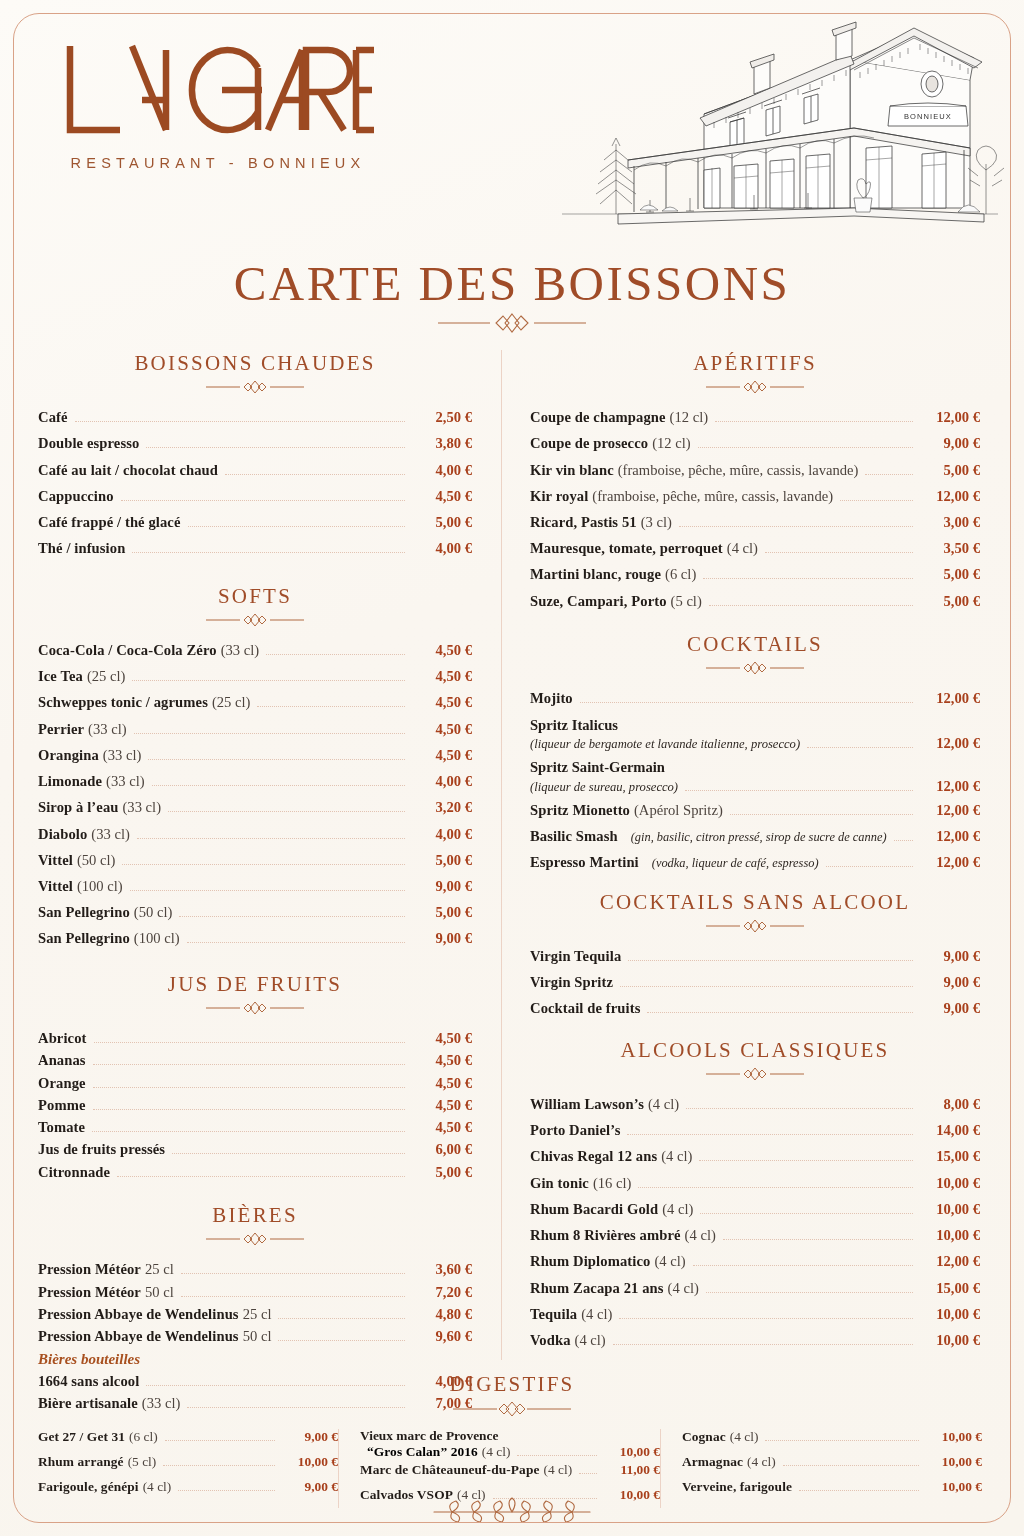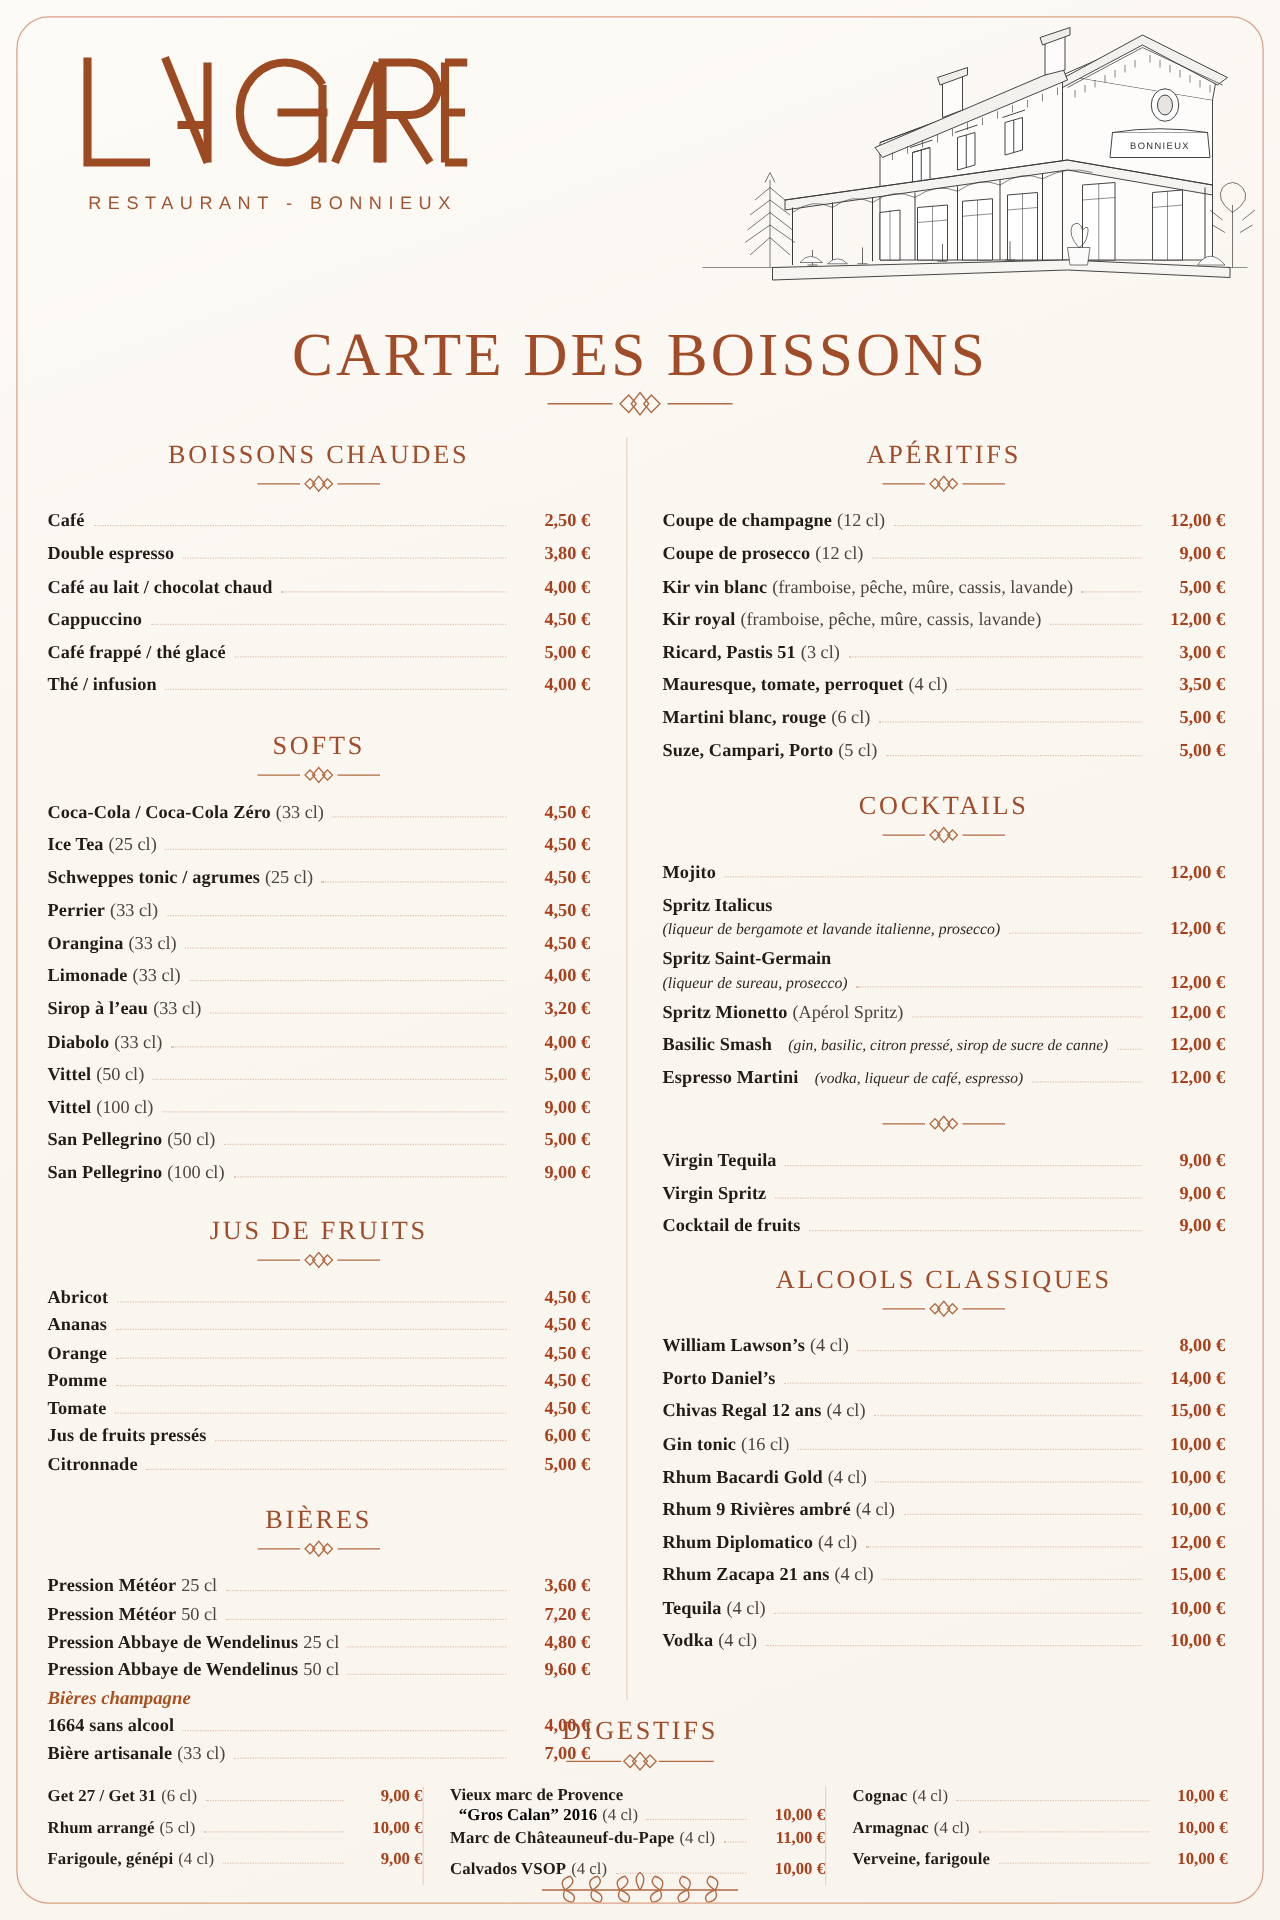--- a/index.html
+++ b/index.html
@@ -613,21 +613,21 @@
         <div class="item tight">
           <span><span class="item-name">Pression Abbaye de Wendelinus</span><span class="item-qual">25 cl</span></span>
           <span class="leader"></span>
           <span class="price">4,80 €</span>
         </div>
         <div class="item tight">
           <span><span class="item-name">Pression Abbaye de Wendelinus</span><span class="item-qual">50 cl</span></span>
           <span class="leader"></span>
           <span class="price">9,60 €</span>
         </div>
-        <div class="sub-head">Bières champagne</div>
+        <div class="sub-head">Bières bouteilles</div>
         <div class="item tight">
           <span><span class="item-name">1664 sans alcool</span></span>
           <span class="leader"></span>
           <span class="price">4,00 €</span>
         </div>
         <div class="item tight">
           <span><span class="item-name">Bière artisanale</span><span class="item-qual">(33 cl)</span></span>
           <span class="leader"></span>
           <span class="price">7,00 €</span>
         </div>
@@ -729,20 +729,21 @@
           <span class="leader"></span>
           <span class="price">12,00 €</span>
         </div>
         <div class="item">
           <span><span class="item-name">Espresso Martini</span><span class="item-desc-inline">(vodka, liqueur de café, espresso)</span></span>
           <span class="leader"></span>
           <span class="price">12,00 €</span>
         </div>
       </div>
       <div class="section" style="margin-bottom: 20px;">
+        <div class="section-title">COCKTAILS SANS ALCOOL</div>
         <div class="section-orn"><svg class="orn" width="110" height="16" viewBox="0 0 110 16">
             <g stroke="#b06a42" fill="none" stroke-width="1">
               <path d="M6 8 L40 8"></path>
               <path d="M70 8 L104 8"></path>
               <path d="M55 2 L60 8 L55 14 L50 8 Z"></path>
               <path d="M48 4 L52 8 L48 12 L44 8 Z"></path>
               <path d="M62 4 L66 8 L62 12 L58 8 Z"></path>
             </g>
           </svg></div>
         <div class="item">
@@ -791,21 +792,21 @@
           <span><span class="item-name">Gin tonic</span><span class="item-qual">(16 cl)</span></span>
           <span class="leader"></span>
           <span class="price">10,00 €</span>
         </div>
         <div class="item">
           <span><span class="item-name">Rhum Bacardi Gold</span><span class="item-qual">(4 cl)</span></span>
           <span class="leader"></span>
           <span class="price">10,00 €</span>
         </div>
         <div class="item">
-          <span><span class="item-name">Rhum 9 Rivières ambré</span><span class="item-qual">(4 cl)</span></span>
+          <span><span class="item-name">Rhum 8 Rivières ambré</span><span class="item-qual">(4 cl)</span></span>
           <span class="leader"></span>
           <span class="price">10,00 €</span>
         </div>
         <div class="item">
           <span><span class="item-name">Rhum Diplomatico</span><span class="item-qual">(4 cl)</span></span>
           <span class="leader"></span>
           <span class="price">12,00 €</span>
         </div>
         <div class="item">
           <span><span class="item-name">Rhum Zacapa  21 ans</span><span class="item-qual">(4 cl)</span></span>

